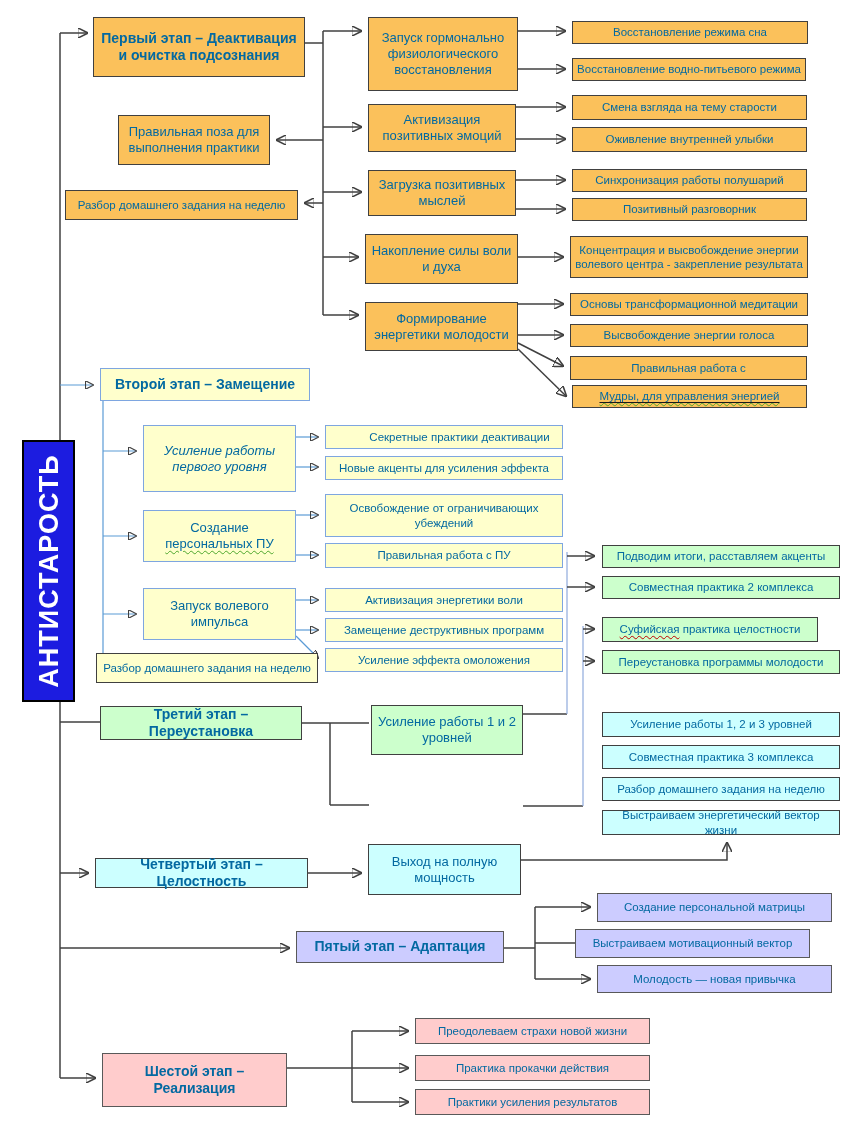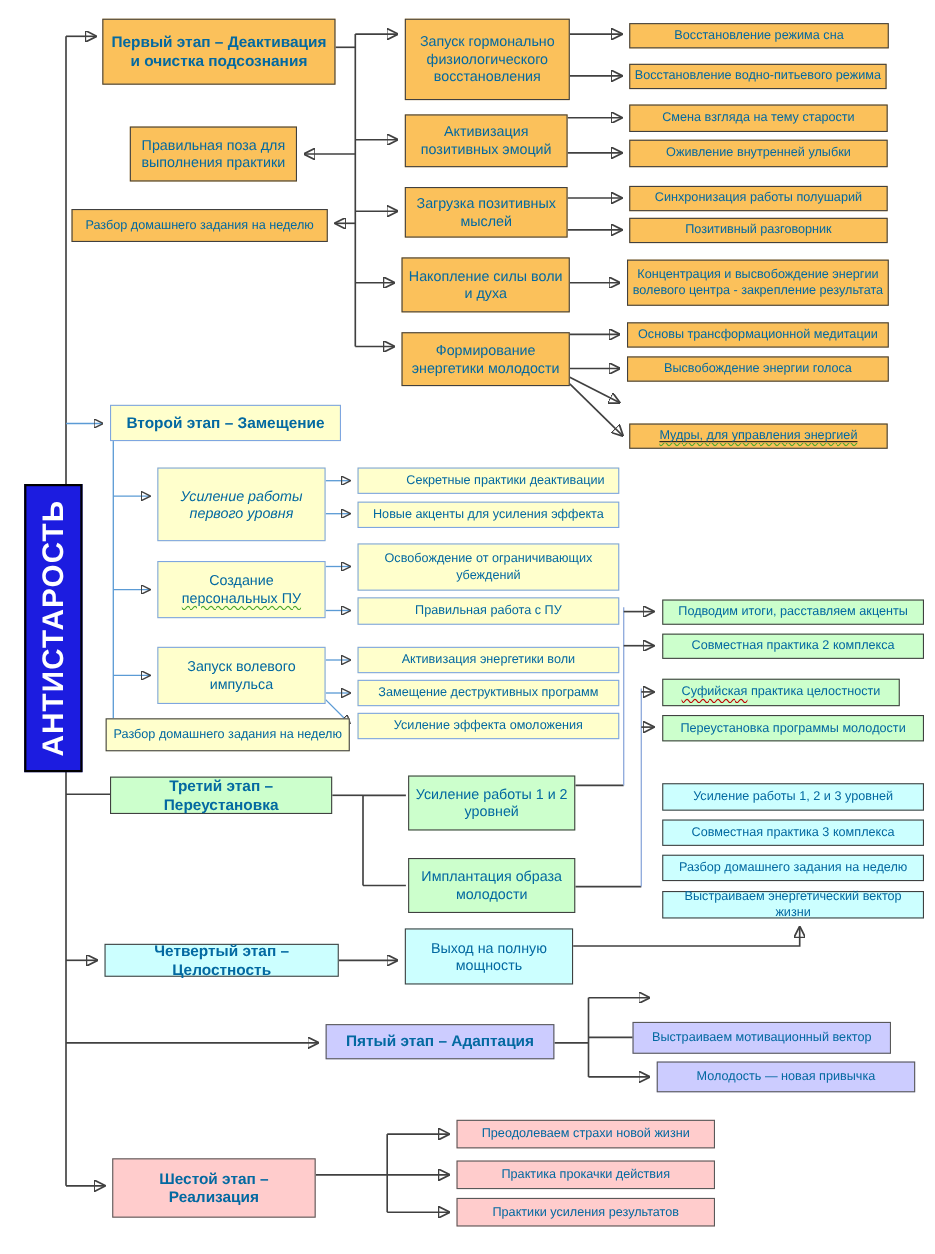--- a/index.html
+++ b/index.html
@@ -132,20 +132,21 @@
   <div class="box o leaf" style="left:65px;top:190px;width:233px;height:30px;">Разбор домашнего задания на неделю</div>
   <div class="box o leaf" style="left:572px;top:21px;width:236px;height:23px;">Восстановление режима сна</div>
   <div class="box o leaf" style="left:572px;top:58px;width:234px;height:23px;">Восстановление водно-питьевого режима</div>
   <div class="box o leaf" style="left:572px;top:95px;width:235px;height:25px;">Смена взгляда на тему старости</div>
   <div class="box o leaf" style="left:572px;top:127px;width:235px;height:25px;">Оживление внутренней улыбки</div>
   <div class="box o leaf" style="left:572px;top:169px;width:235px;height:23px;">Синхронизация работы полушарий</div>
   <div class="box o leaf" style="left:572px;top:198px;width:235px;height:23px;">Позитивный разговорник</div>
   <div class="box o leaf" style="left:570px;top:236px;width:238px;height:42px;">Концентрация и высвобождение энергии волевого центра - закрепление результата</div>
   <div class="box o leaf" style="left:570px;top:293px;width:238px;height:23px;">Основы трансформационной медитации</div>
   <div class="box o leaf" style="left:570px;top:324px;width:238px;height:23px;">Высвобождение энергии голоса</div>
+  <div class="box o leaf" style="left:570px;top:356px;width:237px;height:24px;">Правильная работа с</div>
   <div class="box o leaf" style="left:572px;top:385px;width:235px;height:23px;">
     <span class="t wavy-green"><span class="undl">Мудры, для управления энергией</span></span>
   </div>
 
   <div class="box y hdr" style="left:100px;top:368px;width:210px;height:33px;">Второй этап – Замещение</div>
   <div class="box y sub" style="left:143px;top:425px;width:153px;height:67px;font-style:italic;">Усиление работы первого уровня</div>
   <div class="box y sub" style="left:143px;top:510px;width:153px;height:52px;">
     <span class="t"><span class="blk">Создание</span><span class="wavy-green">персональных ПУ</span></span>
   </div>
   <div class="box y sub" style="left:143px;top:588px;width:153px;height:52px;">Запуск волевого импульса</div>
@@ -153,36 +154,36 @@
   <div class="box y leaf" style="left:325px;top:425px;width:238px;height:24px;padding-left:34px;">Секретные практики деактивации</div>
   <div class="box y leaf" style="left:325px;top:456px;width:238px;height:24px;">Новые акценты для усиления эффекта</div>
   <div class="box y leaf" style="left:325px;top:494px;width:238px;height:43px;">Освобождение от ограничивающих убеждений</div>
   <div class="box y leaf" style="left:325px;top:543px;width:238px;height:25px;">Правильная работа с ПУ</div>
   <div class="box y leaf" style="left:325px;top:618px;width:238px;height:24px;">Замещение деструктивных программ</div>
   <div class="box y leaf" style="left:325px;top:588px;width:238px;height:24px;">Активизация энергетики воли</div>
   <div class="box y leaf" style="left:325px;top:648px;width:238px;height:24px;">Усиление эффекта омоложения</div>
 
   <div class="box g hdr" style="left:100px;top:706px;width:202px;height:34px;">Третий этап – Переустановка</div>
   <div class="box g sub" style="left:371px;top:705px;width:152px;height:50px;">Усиление работы 1 и 2 уровней</div>
-  <div class="box g sub" style="left:371px;top:780px;width:152px;height:50px;">Имплантация образа молодости</div>
   <div class="box g leaf" style="left:602px;top:545px;width:238px;height:23px;">Подводим итоги, расставляем акценты</div>
   <div class="box g leaf" style="left:602px;top:576px;width:238px;height:23px;">Совместная практика 2 комплекса</div>
   <div class="box g leaf" style="left:602px;top:617px;width:216px;height:25px;">
     <span class="t"><span class="wavy-red">Суфийская</span><span> практика целостности</span></span>
   </div>
   <div class="box g leaf" style="left:602px;top:650px;width:238px;height:24px;">Переустановка программы молодости</div>
 
   <div class="box c hdr" style="left:95px;top:858px;width:213px;height:30px;">Четвертый этап – Целостность</div>
   <div class="box c sub" style="left:368px;top:844px;width:153px;height:51px;">Выход на полную мощность</div>
   <div class="box c leaf" style="left:602px;top:712px;width:238px;height:25px;">Усиление работы 1, 2 и 3 уровней</div>
   <div class="box c leaf" style="left:602px;top:745px;width:238px;height:24px;">Совместная практика 3 комплекса</div>
   <div class="box c leaf" style="left:602px;top:777px;width:238px;height:24px;">Разбор домашнего задания на неделю</div>
   <div class="box c leaf" style="left:602px;top:810px;width:238px;height:25px;">Выстраиваем энергетический вектор жизни</div>
 
   <div class="box p hdr" style="left:296px;top:931px;width:208px;height:32px;">Пятый этап – Адаптация</div>
+  <div class="box p leaf" style="left:597px;top:893px;width:235px;height:29px;">Создание персональной матрицы</div>
   <div class="box p leaf" style="left:575px;top:929px;width:235px;height:29px;">Выстраиваем мотивационный вектор</div>
   <div class="box p leaf" style="left:597px;top:965px;width:235px;height:28px;">Молодость — новая привычка</div>
 
   <div class="box r hdr" style="left:102px;top:1053px;width:185px;height:54px;">Шестой этап – Реализация</div>
   <div class="box r leaf" style="left:415px;top:1018px;width:235px;height:26px;">Преодолеваем страхи новой жизни</div>
   <div class="box r leaf" style="left:415px;top:1055px;width:235px;height:26px;">Практика прокачки действия</div>
   <div class="box r leaf" style="left:415px;top:1089px;width:235px;height:26px;">Практики усиления результатов</div>
 
 </div>
 

